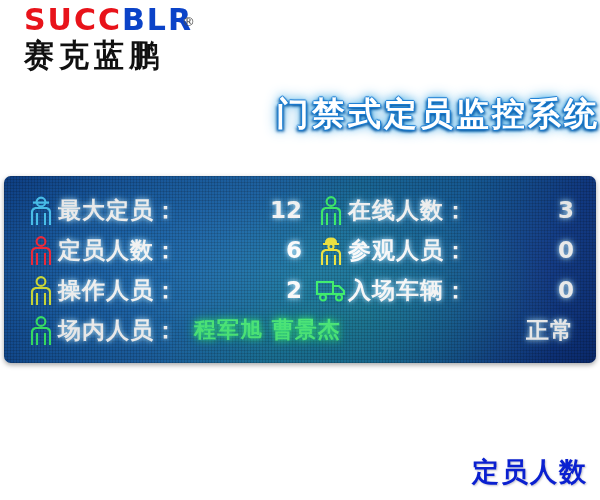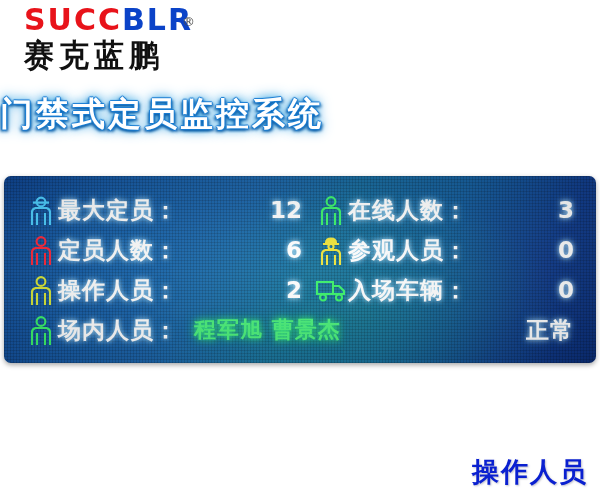--- a/index.html
+++ b/index.html
@@ -54,21 +54,21 @@
     transform: scaleY(1.05);
     transform-origin: left top;
   }
 
   
   #page-title {
     position: absolute;
     left: 0;
     top: 92px;
     width: 600px;
-    text-align: left;
+    text-align: right;
     font-family: "DejaVu Sans", "Liberation Sans", sans-serif;
     font-weight: 700;
     font-size: 33px;
     letter-spacing: 3px;
     color: #ffffff;
     text-shadow:
        0 0 1px #1b7fd4,
        1px 0 1px #1b7fd4,
       -1px 0 1px #1b7fd4,
        0 1px 1px #1b7fd4,
@@ -336,13 +336,13 @@
         <div class="led-label" style="flex:0 0 auto;">场内人员：</div>
         <div class="names">程军旭  曹景杰</div>
         <div class="status-ok">正常</div>
       </div>
     </div>
 
   </div>
   <div id="led-vignette"></div>
 </div>
 
-<div id="footer-logo">操作人员</div>
+<div id="footer-logo">定员人数</div>
 
 </body></html>

